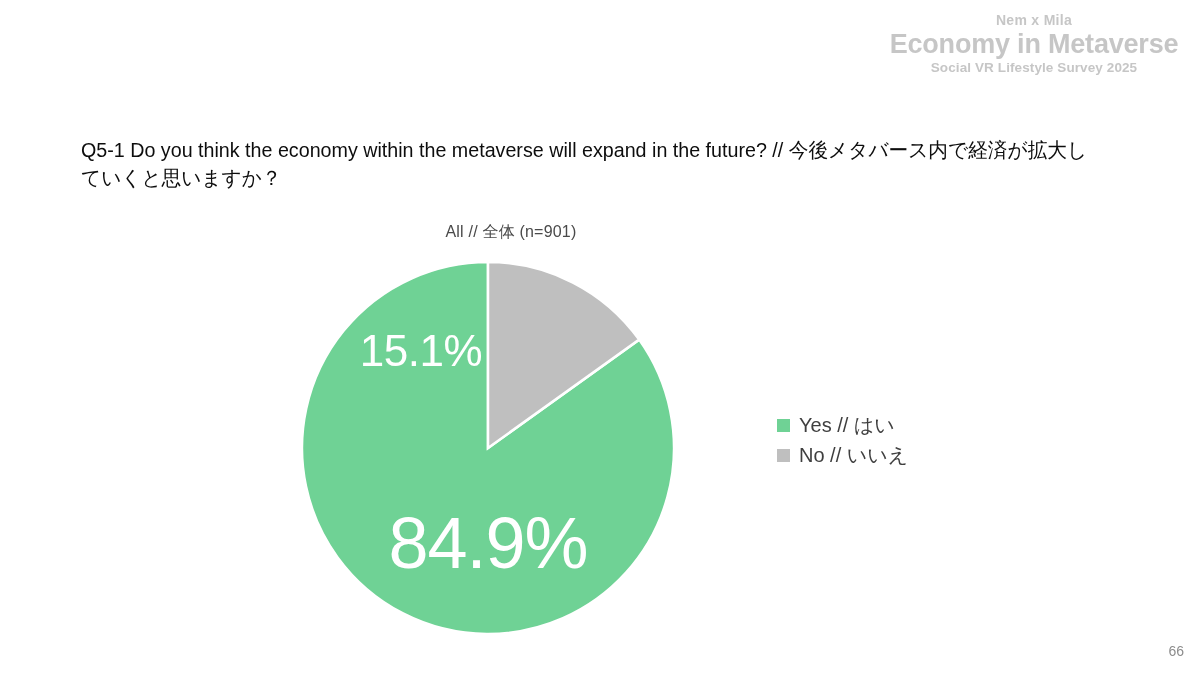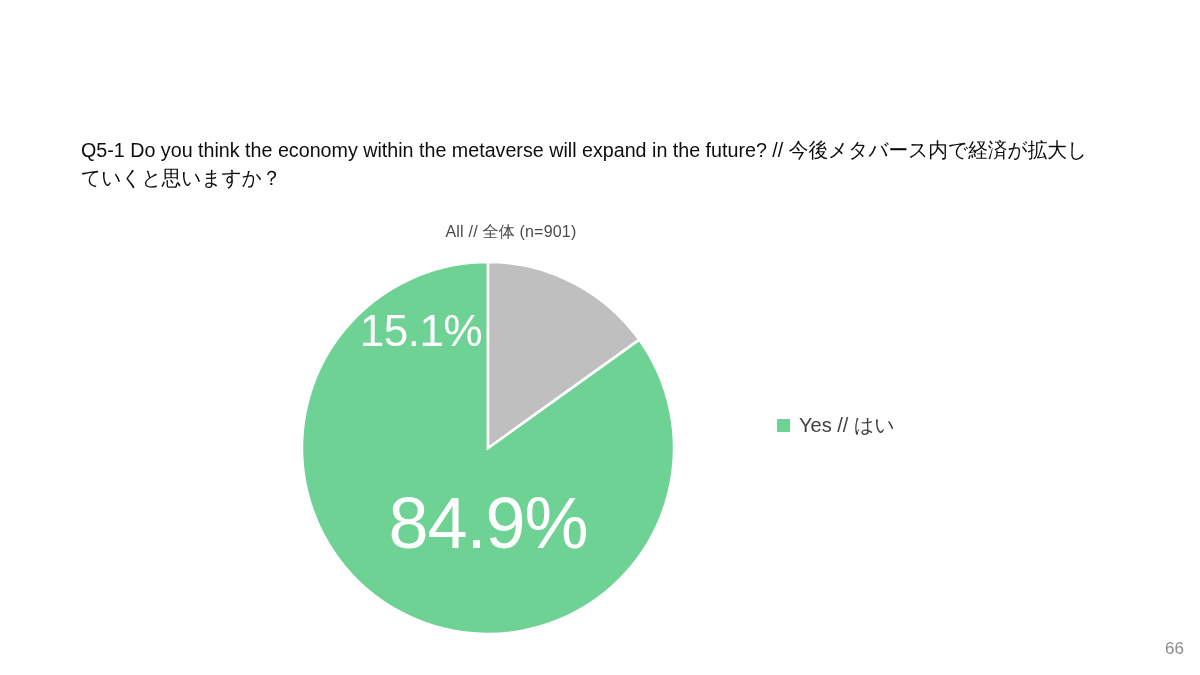--- a/index.html
+++ b/index.html
@@ -119,20 +119,21 @@
   }
   .pie-svg { display: block; width: 372px; height: 372px; }
 
   .pie-label {
     position: absolute;
     color: #ffffff;
     font-weight: 400;
     line-height: 1;
     white-space: nowrap;
     user-select: none;
+    margin-top: 20px;
   }
   .pie-label-major {
     font-size: 72px;
     left: 45px;
     top: 225px;
     width: 282px;
     text-align: center;
     letter-spacing: -1px;
   }
   .pie-label-minor {
@@ -167,30 +168,35 @@
     color: #3f3f3f;
     line-height: 1;
     white-space: nowrap;
   }
 
   
   .page-num {
     position: absolute;
     right: 16px;
     bottom: 16px;
-    font-size: 17px;
+    font-size: 14px;
     color: #8c8c8c;
   }
 </style>
 </head>
 <body>
 
 <div class="slide">
 
 
+  <div class="brand">
+    <div class="brand-top">Nem x Mila</div>
+    <div class="brand-main">Economy in Metaverse</div>
+    <div class="brand-sub">Social VR Lifestyle Survey 2025</div>
+  </div>
 
   <div class="question">Q5-1 Do you think the economy within the metaverse will expand in the future? // 今後メタバース内で経済が拡大していくと思いますか？</div>
 
   <div class="chart-title">
     <span class="inner">All // 全体 (n=901)</span>
   </div>
 
   <div class="pie-wrap">
     <svg class="pie-svg" viewBox="0 0 372 372">
       <g>
@@ -200,17 +206,21 @@
     </svg>
     <div class="pie-label pie-label-major">84.9%</div>
     <div class="pie-label pie-label-minor">15.1%</div>
   </div>
 
   <div class="legend">
     <div class="legend-row">
       <span class="legend-swatch" id="sw-yes" style="background: rgb(111, 210, 149);"></span>
       <span class="legend-label">Yes // はい</span>
     </div>
+    <div class="legend-row">
+      <span class="legend-swatch" id="sw-no" style="background: rgb(191, 191, 191);"></span>
+      <span class="legend-label">No // いいえ</span>
+    </div>
   </div>
 
   <div class="page-num">66</div>
 
 </div>
 
 </body></html>

